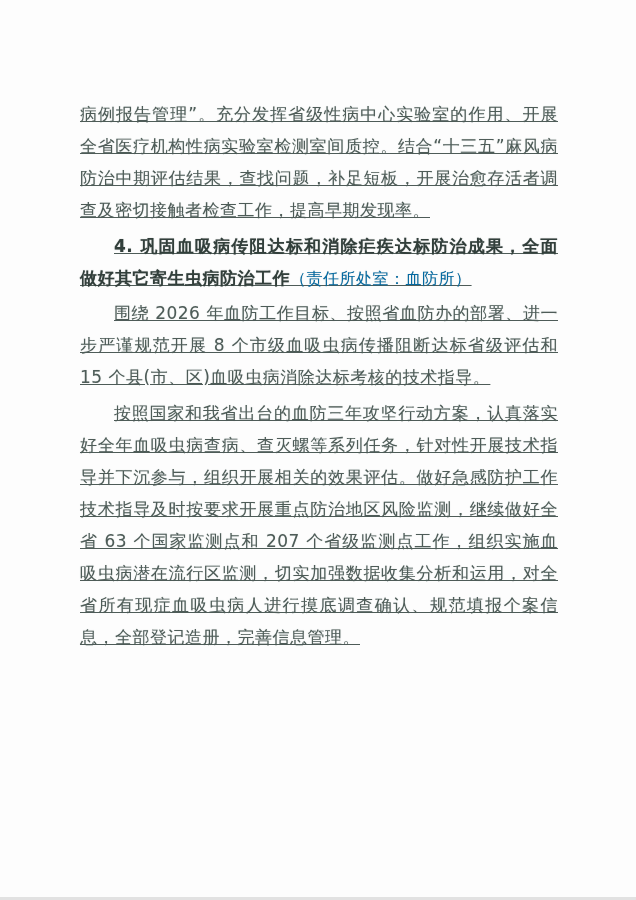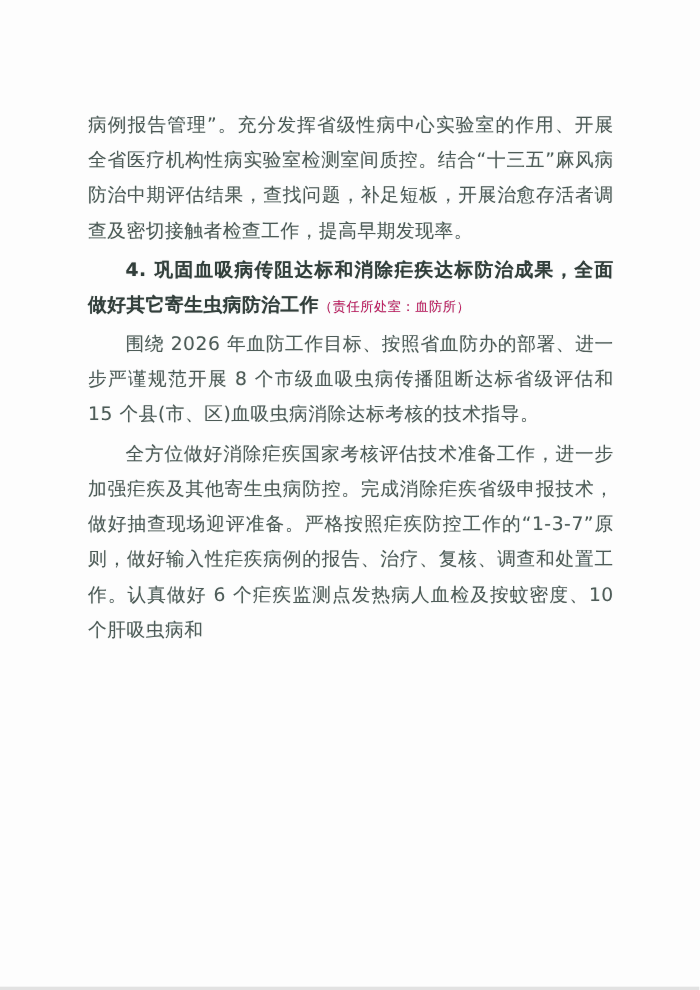--- a/index.html
+++ b/index.html
@@ -29,51 +29,52 @@
   }
   .para {
     margin: 0 0 4px 0;
     font-size: 17px;
     line-height: 32px;
     letter-spacing: 0.5px;
     text-align: justify;
     text-indent: 2em;
     color: #4e5c58;
     text-shadow: 0 0 1px rgba(92, 112, 107, 0.35);
+    text-decoration: underline;
   }
   .para.no-indent {
     text-indent: 0;
   }
   .para.heading {
     margin-bottom: 2px;
   }
   .heading-bold {
     font-weight: bold;
     color: #323f3b;
     text-shadow: 0 0 1px rgba(50, 63, 59, 0.45);
   }
   .heading-note {
     font-weight: normal;
-    color: #be185d;
-    font-size: 12px;
+    color: #0369a1;
+    font-size: 16px;
   }
   
   .content {
     filter: blur(0.2px);
   }
 </style>
 </head>
 <body>
 
 <div class="page">
   <div class="content">
 
     <p class="para no-indent">病例报告管理”。充分发挥省级性病中心实验室的作用、开展全省医疗机构性病实验室检测室间质控。结合“十三五”麻风病防治中期评估结果，查找问题，补足短板，开展治愈存活者调查及密切接触者检查工作，提高早期发现率。</p>
 
     <p class="para heading"><span class="heading-bold">4. 巩固血吸病传阻达标和消除疟疾达标防治成果，全面做好其它寄生虫病防治工作</span><span class="heading-note">（责任所处室：血防所）</span></p>
 
     <p class="para">围绕 2026 年血防工作目标、按照省血防办的部署、进一步严谨规范开展 8 个市级血吸虫病传播阻断达标省级评估和 15 个县(市、区)血吸虫病消除达标考核的技术指导。</p>
 
+    <p class="para">按照国家和我省出台的血防三年攻坚行动方案，认真落实好全年血吸虫病查病、查灭螺等系列任务，针对性开展技术指导并下沉参与，组织开展相关的效果评估。做好急感防护工作技术指导及时按要求开展重点防治地区风险监测，继续做好全省 63 个国家监测点和 207 个省级监测点工作，组织实施血吸虫病潜在流行区监测，切实加强数据收集分析和运用，对全省所有现症血吸虫病人进行摸底调查确认、规范填报个案信息，全部登记造册，完善信息管理。</p>
 
-    <p class="para">全方位做好消除疟疾国家考核评估技术准备工作，进一步加强疟疾及其他寄生虫病防控。完成消除疟疾省级申报技术，做好抽查现场迎评准备。严格按照疟疾防控工作的“1-3-7”原则，做好输入性疟疾病例的报告、治疗、复核、调查和处置工作。认真做好 6 个疟疾监测点发热病人血检及按蚊密度、10 个肝吸虫病和</p>
 
   </div>
 </div>
 
 </body></html>

